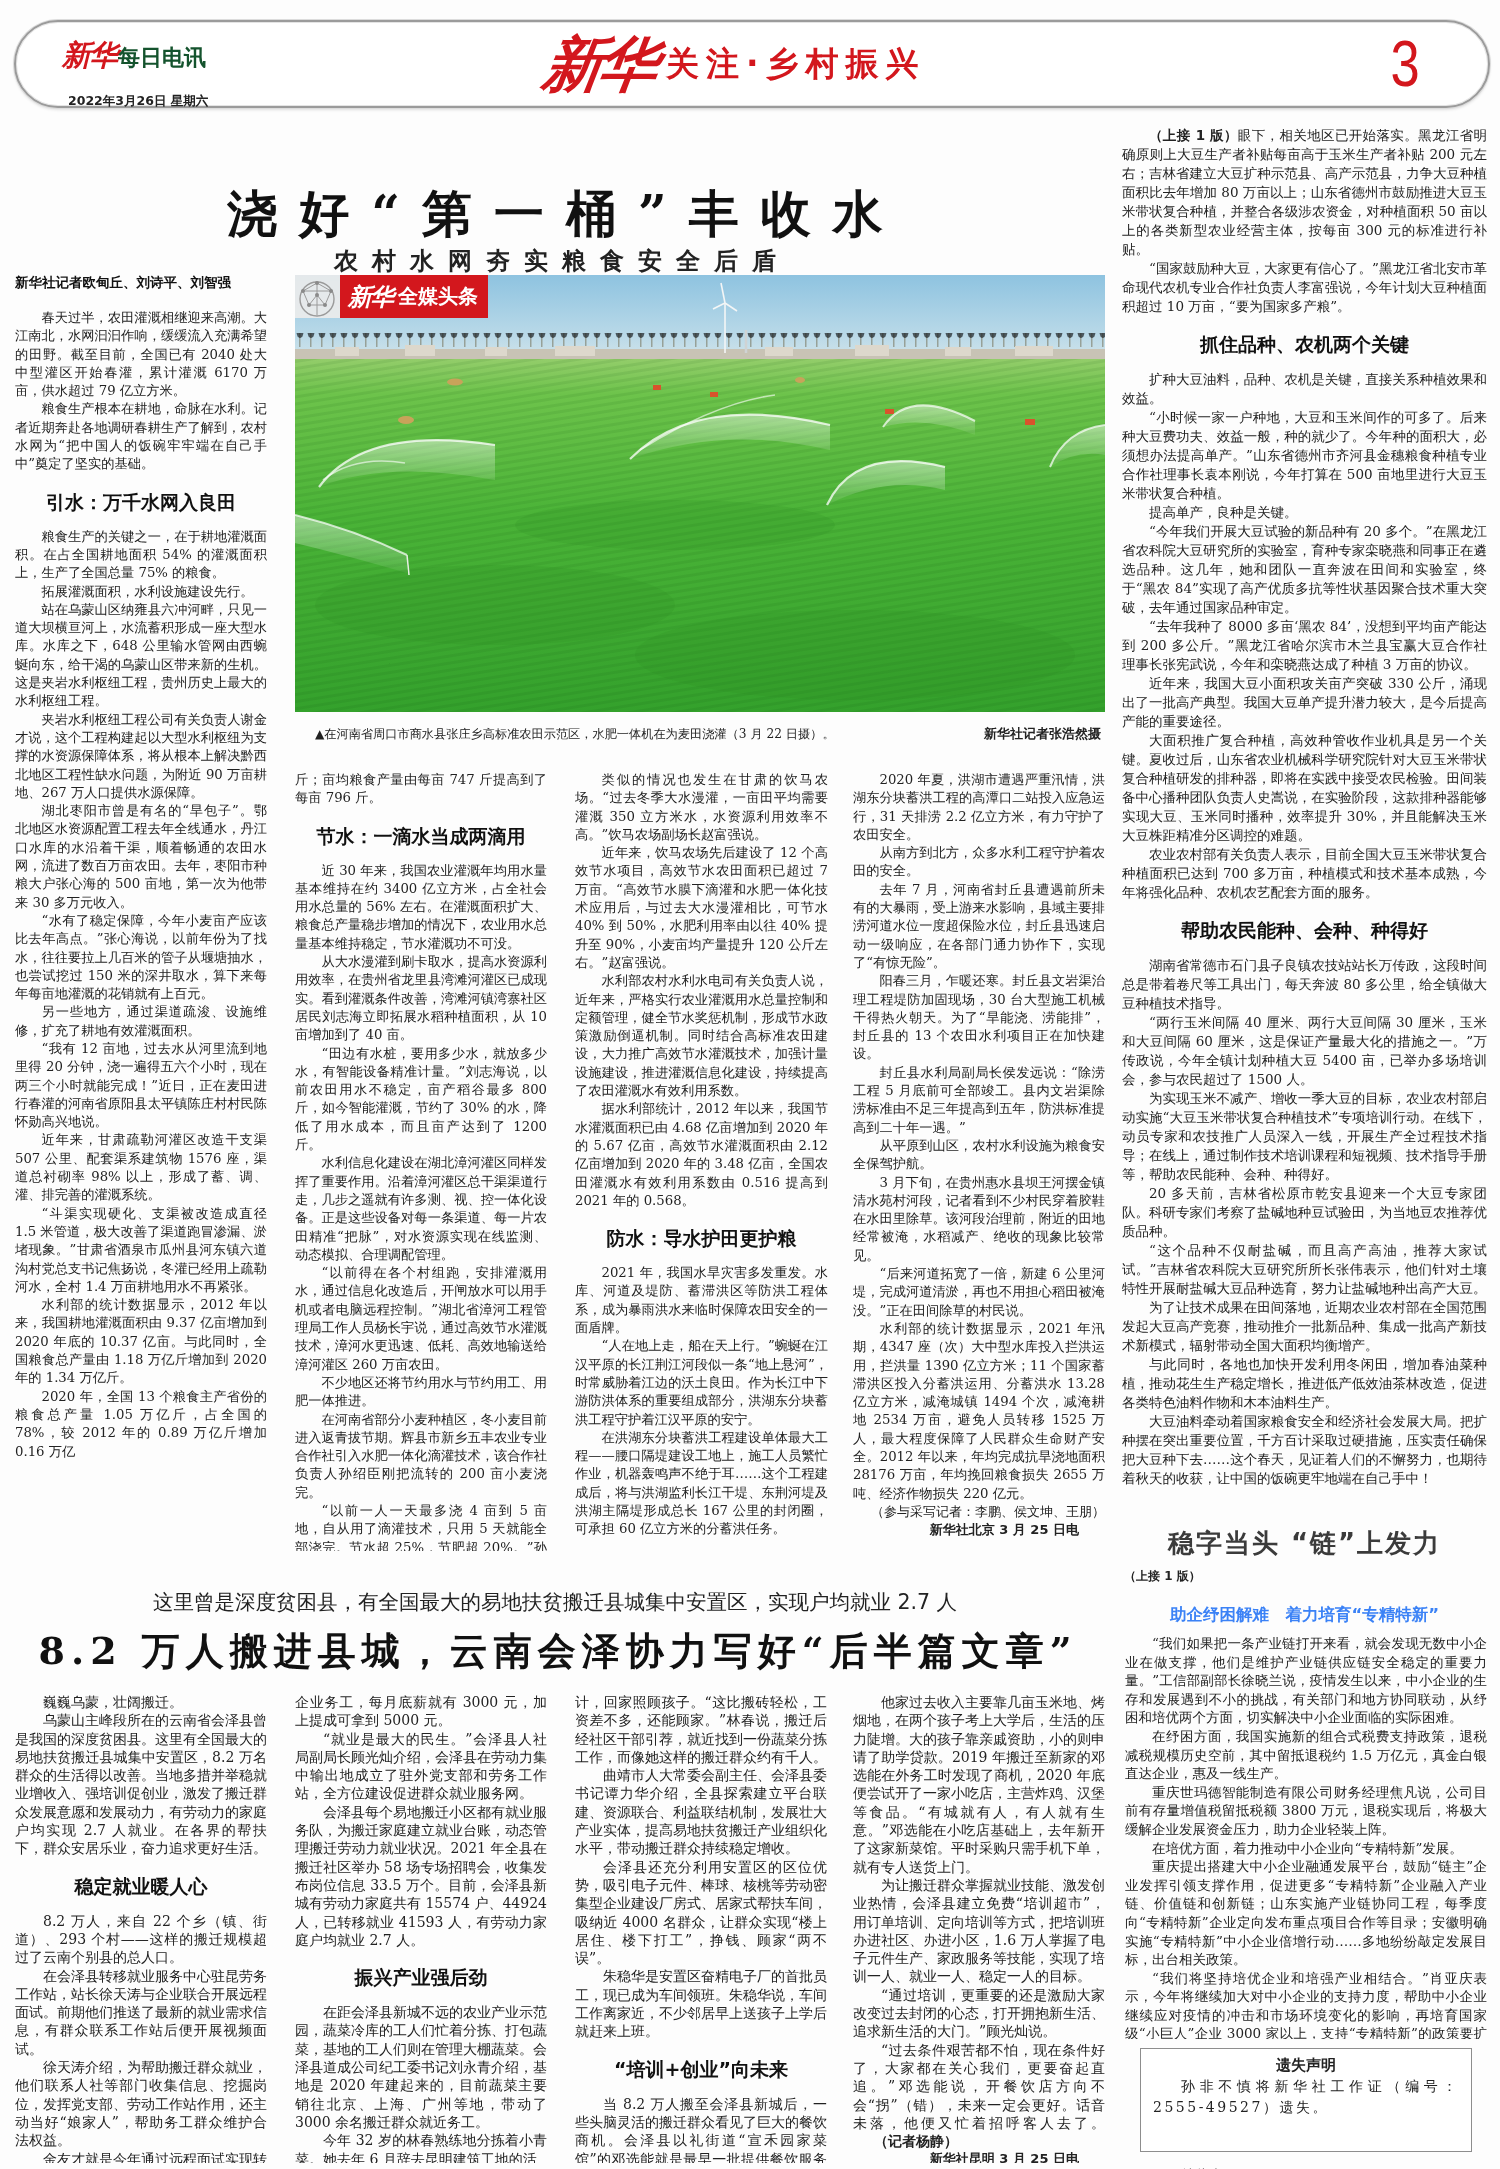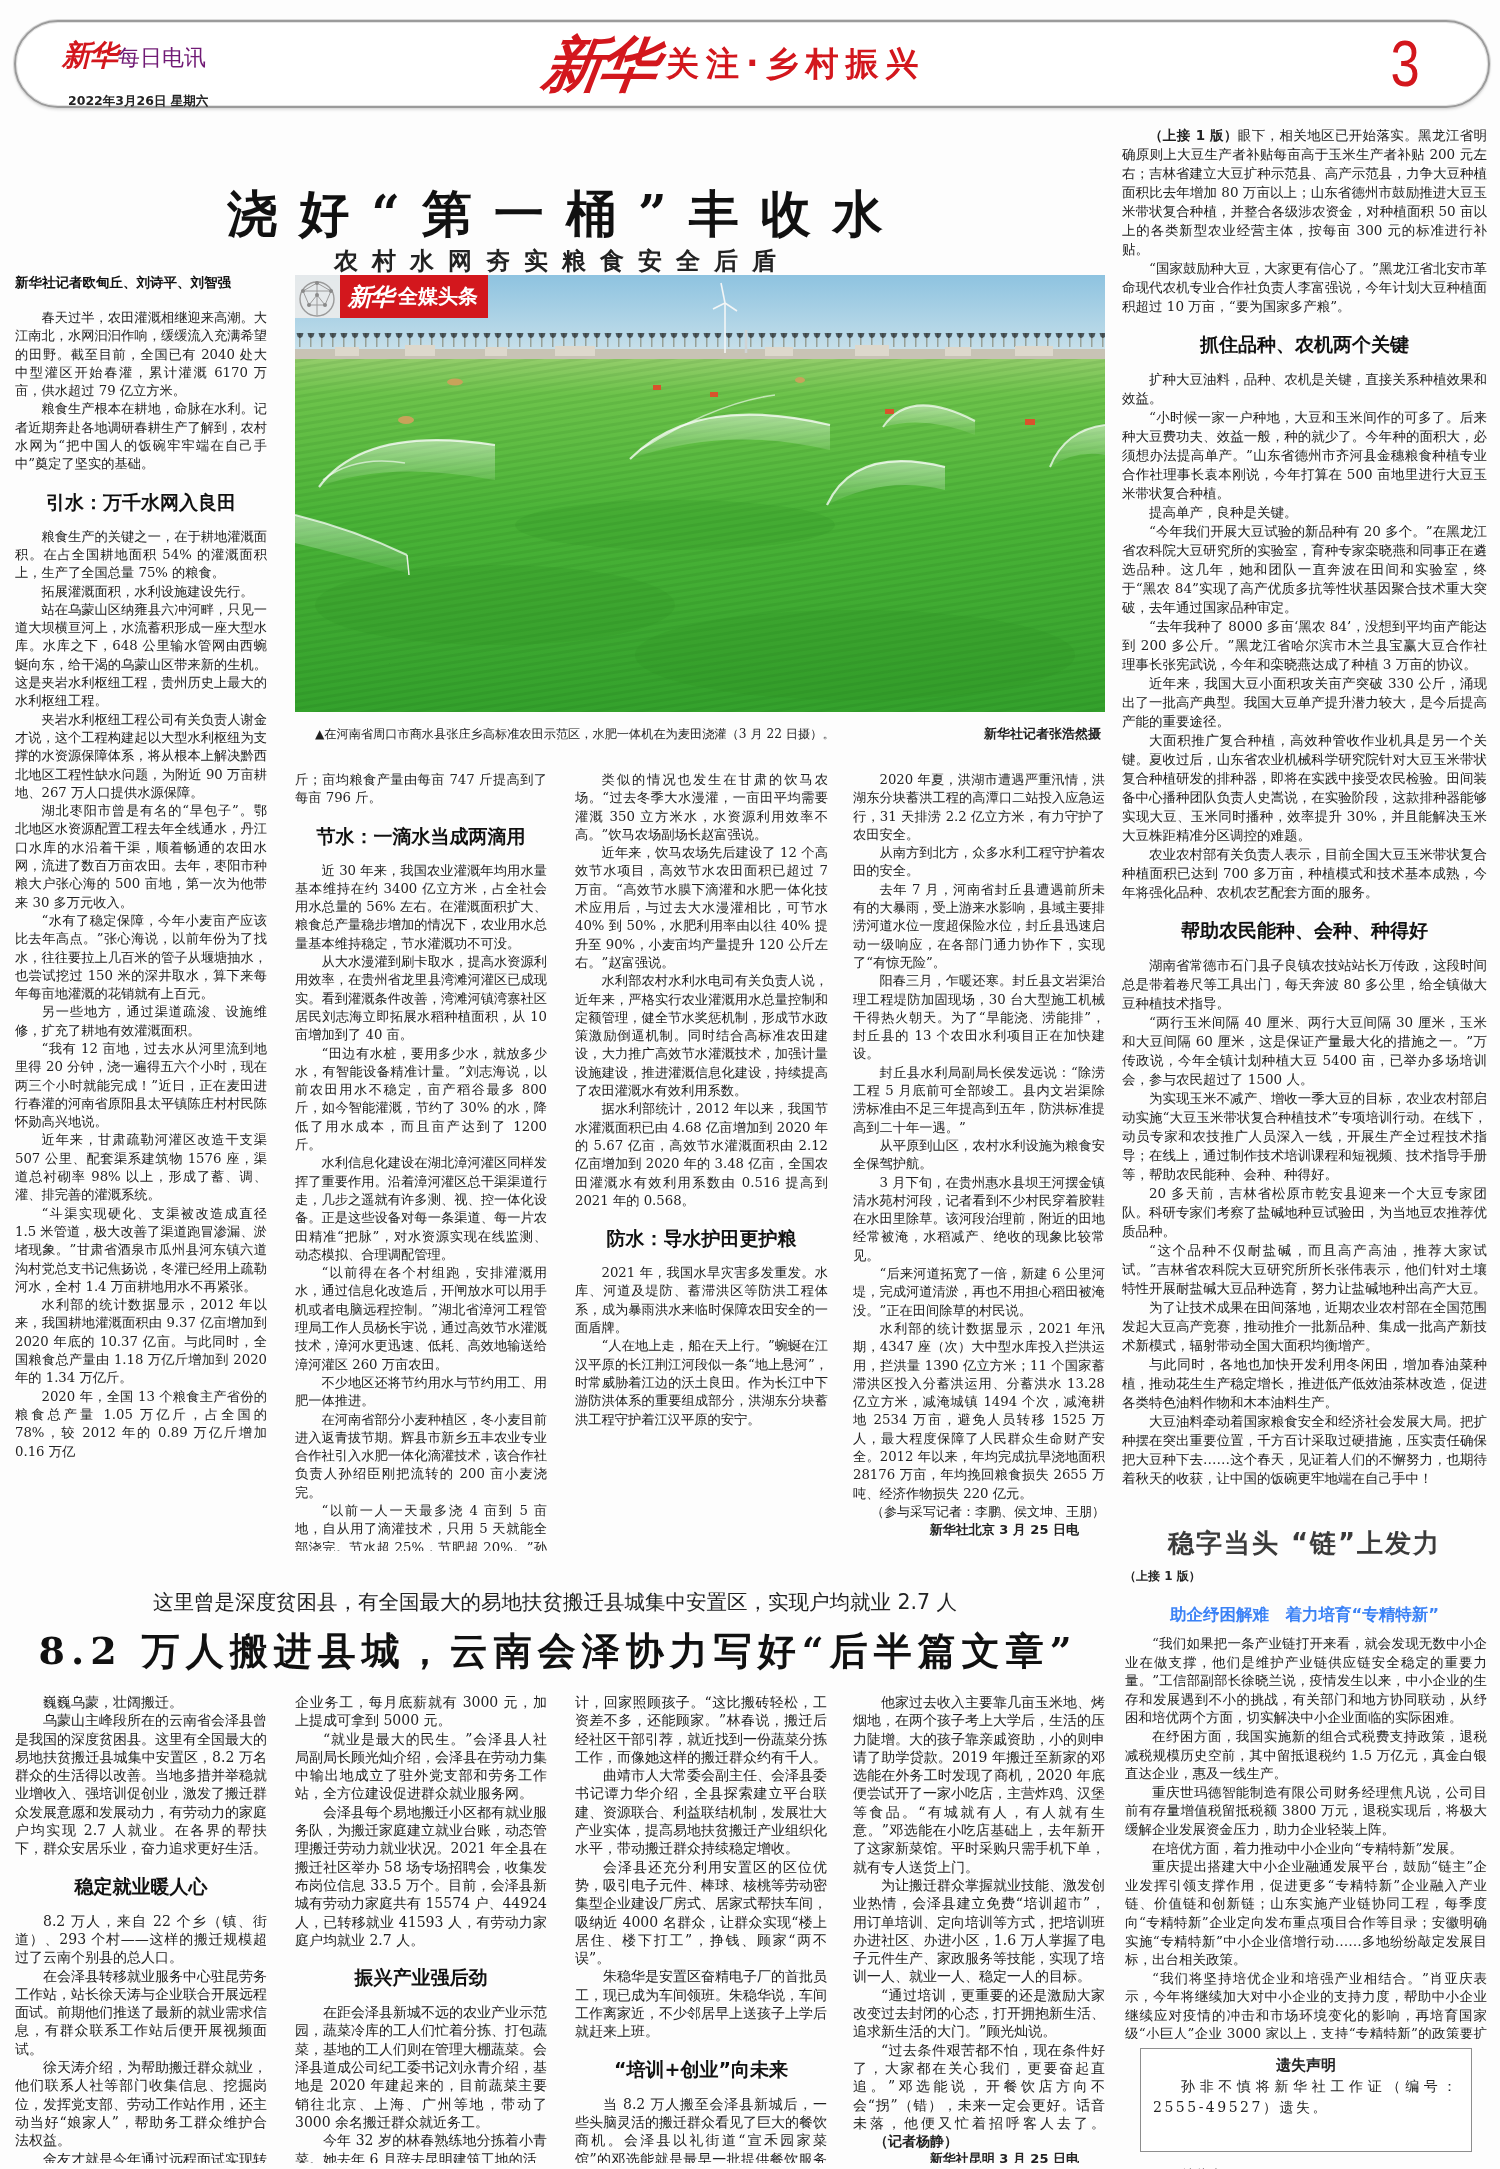--- a/index.html
+++ b/index.html
@@ -4,21 +4,21 @@
 <style>
   html,body{margin:0;padding:0;}
   body{width:1500px;height:2169px;position:relative;overflow:hidden;background:#fdfdfd;color:#222;font-family:"DejaVu Serif",serif;}
   .abs{position:absolute;}
 
   
   .masthead{left:14px;top:20px;width:1472px;height:84px;border:2px solid #9b9b9b;border-radius:44px;
     box-shadow:0 0 0 1px #dcdcdc, inset 0 0 0 1px #e4e4e4, 0 2px 3px rgba(0,0,0,.12);background:#fff;}
   .mh-left{left:46px;top:14px;width:190px;}
   .mh-left .calli{font-size:29px;font-style:italic;font-weight:bold;color:#d3171d;letter-spacing:-2px;}
-  .mh-left .mh-name{font-family:"DejaVu Sans",sans-serif;font-weight:normal;font-size:22px;color:#701a75;margin-left:2px;}
+  .mh-left .mh-name{font-family:"DejaVu Sans",sans-serif;font-weight:bold;font-size:22px;color:#14532d;margin-left:2px;}
   .mh-date{font-family:"DejaVu Sans",sans-serif;font-weight:bold;font-size:12.5px;color:#222;margin-top:17px;margin-left:6px;white-space:nowrap;}
   .mh-center{left:528px;top:4px;width:480px;height:76px;white-space:nowrap;}
   .mh-center .calli{font-size:60px;font-style:italic;font-weight:bold;color:#d3171d;letter-spacing:-6px;vertical-align:middle;display:inline-block;transform:skewX(-8deg);line-height:76px;}
   .mh-center .sec-title{font-family:"DejaVu Sans",sans-serif;font-weight:bold;font-size:33px;color:#d3171d;letter-spacing:7px;vertical-align:middle;margin-left:14px;line-height:76px;}
   .mh-page{left:1364px;top:8px;width:50px;height:68px;font-family:"Liberation Sans",sans-serif;font-size:64px;line-height:68px;color:#d3171d;text-align:center;transform:scaleX(.82);}
 
   
   .lead-title{left:0;top:150px;width:1110px;text-align:center;font-size:50px;font-weight:bold;letter-spacing:22px;padding-left:22px;box-sizing:border-box;line-height:60px;color:#111;}
   .lead-sub{left:0;top:226px;width:1110px;text-align:center;font-family:"DejaVu Sans",sans-serif;font-size:24px;letter-spacing:14px;padding-left:14px;box-sizing:border-box;line-height:30px;color:#222;}
 
@@ -247,20 +247,21 @@
     <p class="blk-p"><span>“以前一人一天最多浇 4 亩到 5 亩地，自从用了滴灌技术，只用 5 天就能全部浇完。节水超 25%，节肥超 20%。”孙绍臣说。</span></p>
   </div>
 <div class="col top-cols col3">
     <p class="blk-p"><span>类似的情况也发生在甘肃的饮马农场。“过去冬季大水漫灌，一亩田平均需要灌溉 350 立方米水，水资源利用效率不高。”饮马农场副场长赵富强说。</span></p>
     <p class="blk-p"><span>近年来，饮马农场先后建设了 12 个高效节水项目，高效节水农田面积已超过 7 万亩。“高效节水膜下滴灌和水肥一体化技术应用后，与过去大水漫灌相比，可节水 40% 到 50%，水肥利用率由以往 40% 提升至 90%，小麦亩均产量提升 120 公斤左右。”赵富强说。</span></p>
     <p class="blk-p"><span>水利部农村水利水电司有关负责人说，近年来，严格实行农业灌溉用水总量控制和定额管理，健全节水奖惩机制，形成节水政策激励倒逼机制。同时结合高标准农田建设，大力推广高效节水灌溉技术，加强计量设施建设，推进灌溉信息化建设，持续提高了农田灌溉水有效利用系数。</span></p>
     <p class="blk-p"><span>据水利部统计，2012 年以来，我国节水灌溉面积已由 4.68 亿亩增加到 2020 年的 5.67 亿亩，高效节水灌溉面积由 2.12 亿亩增加到 2020 年的 3.48 亿亩，全国农田灌溉水有效利用系数由 0.516 提高到 2021 年的 0.568。</span></p>
     <h3 class="blk-h"><span>防水：导水护田更护粮</span></h3>
     <p class="blk-p"><span>2021 年，我国水旱灾害多发重发。水库、河道及堤防、蓄滞洪区等防洪工程体系，成为暴雨洪水来临时保障农田安全的一面盾牌。</span></p>
     <p class="blk-p"><span>“人在地上走，船在天上行。”蜿蜒在江汉平原的长江荆江河段似一条“地上悬河”，时常威胁着江边的沃土良田。作为长江中下游防洪体系的重要组成部分，洪湖东分块蓄洪工程守护着江汉平原的安宁。</span></p>
+    <p class="blk-p"><span>在洪湖东分块蓄洪工程建设单体最大工程——腰口隔堤建设工地上，施工人员繁忙作业，机器轰鸣声不绝于耳……这个工程建成后，将与洪湖监利长江干堤、东荆河堤及洪湖主隔堤形成总长 167 公里的封闭圈，可承担 60 亿立方米的分蓄洪任务。</span></p>
   </div>
 <div class="col top-cols col4">
     <p class="blk-p"><span>2020 年夏，洪湖市遭遇严重汛情，洪湖东分块蓄洪工程的高潭口二站投入应急运行，31 天排涝 2.2 亿立方米，有力守护了农田安全。</span></p>
     <p class="blk-p"><span>从南方到北方，众多水利工程守护着农田的安全。</span></p>
     <p class="blk-p"><span>去年 7 月，河南省封丘县遭遇前所未有的大暴雨，受上游来水影响，县域主要排涝河道水位一度超保险水位，封丘县迅速启动一级响应，在各部门通力协作下，实现了“有惊无险”。</span></p>
     <p class="blk-p"><span>阳春三月，乍暖还寒。封丘县文岩渠治理工程堤防加固现场，30 台大型施工机械干得热火朝天。为了“旱能浇、涝能排”，封丘县的 13 个农田水利项目正在加快建设。</span></p>
     <p class="blk-p"><span>封丘县水利局副局长侯发远说：“除涝工程 5 月底前可全部竣工。县内文岩渠除涝标准由不足三年提高到五年，防洪标准提高到二十年一遇。”</span></p>
     <p class="blk-p"><span>从平原到山区，农村水利设施为粮食安全保驾护航。</span></p>
     <p class="blk-p"><span>3 月下旬，在贵州惠水县坝王河摆金镇清水苑村河段，记者看到不少村民穿着胶鞋在水田里除草。该河段治理前，附近的田地经常被淹，水稻减产、绝收的现象比较常见。</span></p>
     <p class="blk-p"><span>“后来河道拓宽了一倍，新建 6 公里河堤，完成河道清淤，再也不用担心稻田被淹没。”正在田间除草的村民说。</span></p>

